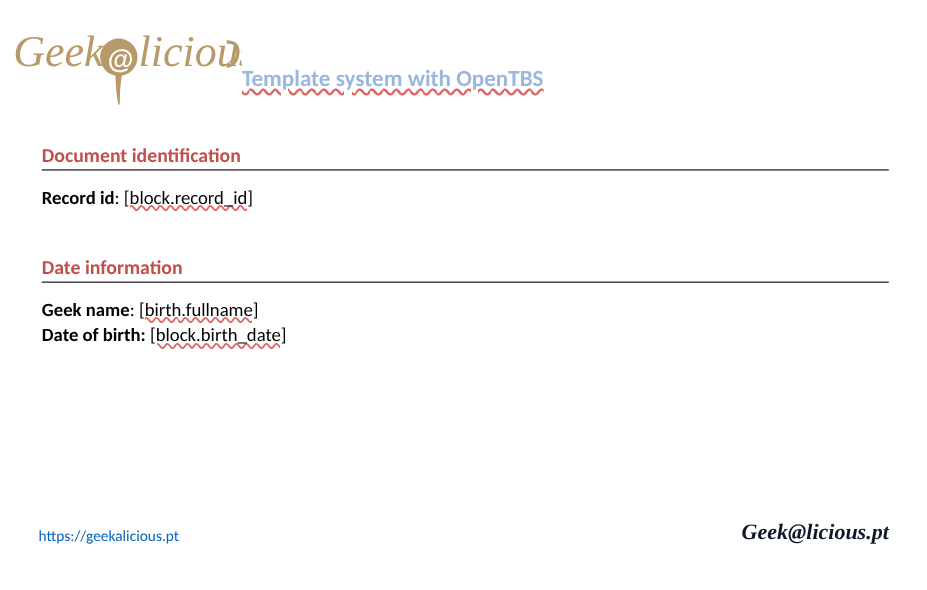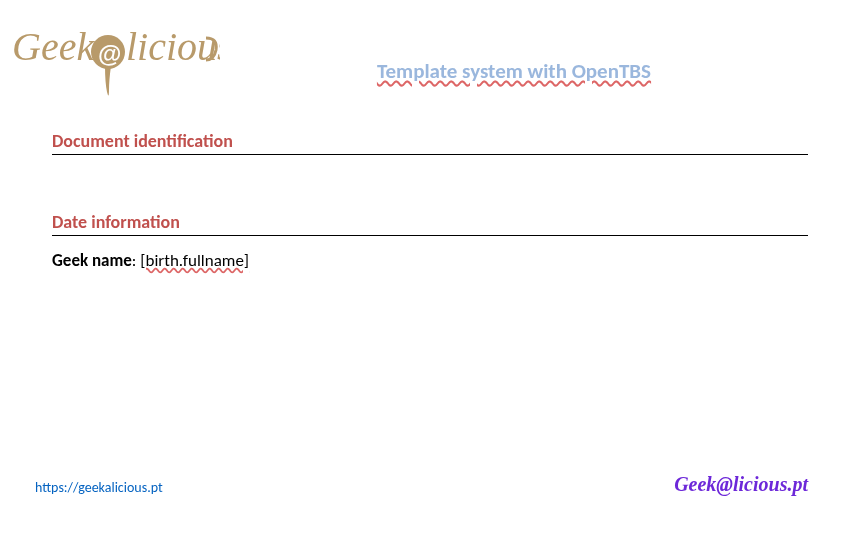--- a/index.html
+++ b/index.html
@@ -16,35 +16,35 @@
     align-items: flex-start;
     padding: 10px 30px 0 10px;
   }
   .logo {
     width: 210px;
     height: 90px;
     position: relative;
   }
   .title-wrap {
     flex: 1;
-    text-align: center;
+    text-align: left;
     padding-top: 48px;
     padding-right: 5px;
   }
   .title {
     font-size: 21px;
     font-weight: 700;
     color: #9ab7dd;
     text-decoration: underline;
     text-decoration-style: wavy;
     text-decoration-color: #d66;
     text-underline-offset: 2px;
   }
   .content {
-    padding: 30px 35px 0 52px;
+    padding: 30px 35px 0 38px;
   }
   .section-heading {
     font-size: 18px;
     font-weight: 700;
     color: #c0504d;
     border-bottom: 1.5px solid #000;
     padding-bottom: 2px;
     margin-bottom: 14px;
   }
   .row {
@@ -72,21 +72,21 @@
     align-items: flex-end;
   }
   .footer-link {
     color: #0563c1;
     font-size: 14px;
   }
   .watermark {
     font-family: 'Segoe Script', 'Brush Script MT', cursive;
     font-style: italic;
     font-size: 20px;
-    color: #6d28d9;
+    color: #0f172a;
     font-weight: 600;
   }
 </style>
 </head>
 <body>
 
 <div class="header">
   <div class="logo">
     <svg width="210" height="90" viewBox="0 0 210 90">
       <text x="2" y="50" font-family="'Brush Script MT',cursive" font-size="40" font-style="italic" fill="#b89a6a">Geek</text>
@@ -101,28 +101,36 @@
   </div>
   <div class="title-wrap">
     <span class="title">Template system with OpenTBS</span>
   </div>
 </div>
 
 <div class="content">
 
   <div class="section-heading">Document identification</div>
   <div class="row">
+    <span class="left">
+      <span class="label">Record id</span><span>: </span><span class="placeholder">[block.record_id]</span>
+    </span>
   </div>
 
   <div class="section-gap"></div>
 
   <div class="section-heading">Date information</div>
   <div class="row">
     <span class="left">
       <span class="label">Geek name</span><span>: </span><span class="placeholder">[birth.fullname]</span>
+    </span>
+  </div>
+  <div class="row">
+    <span class="left">
+      <span class="label">Date of birth:</span><span> </span><span class="placeholder">[block.birth_date]</span>
     </span>
   </div>
 
 </div>
 
 <div class="footer">
   <span class="footer-link">https://geekalicious.pt</span>
   <span class="watermark">Geek@licious.pt</span>
 </div>
 

